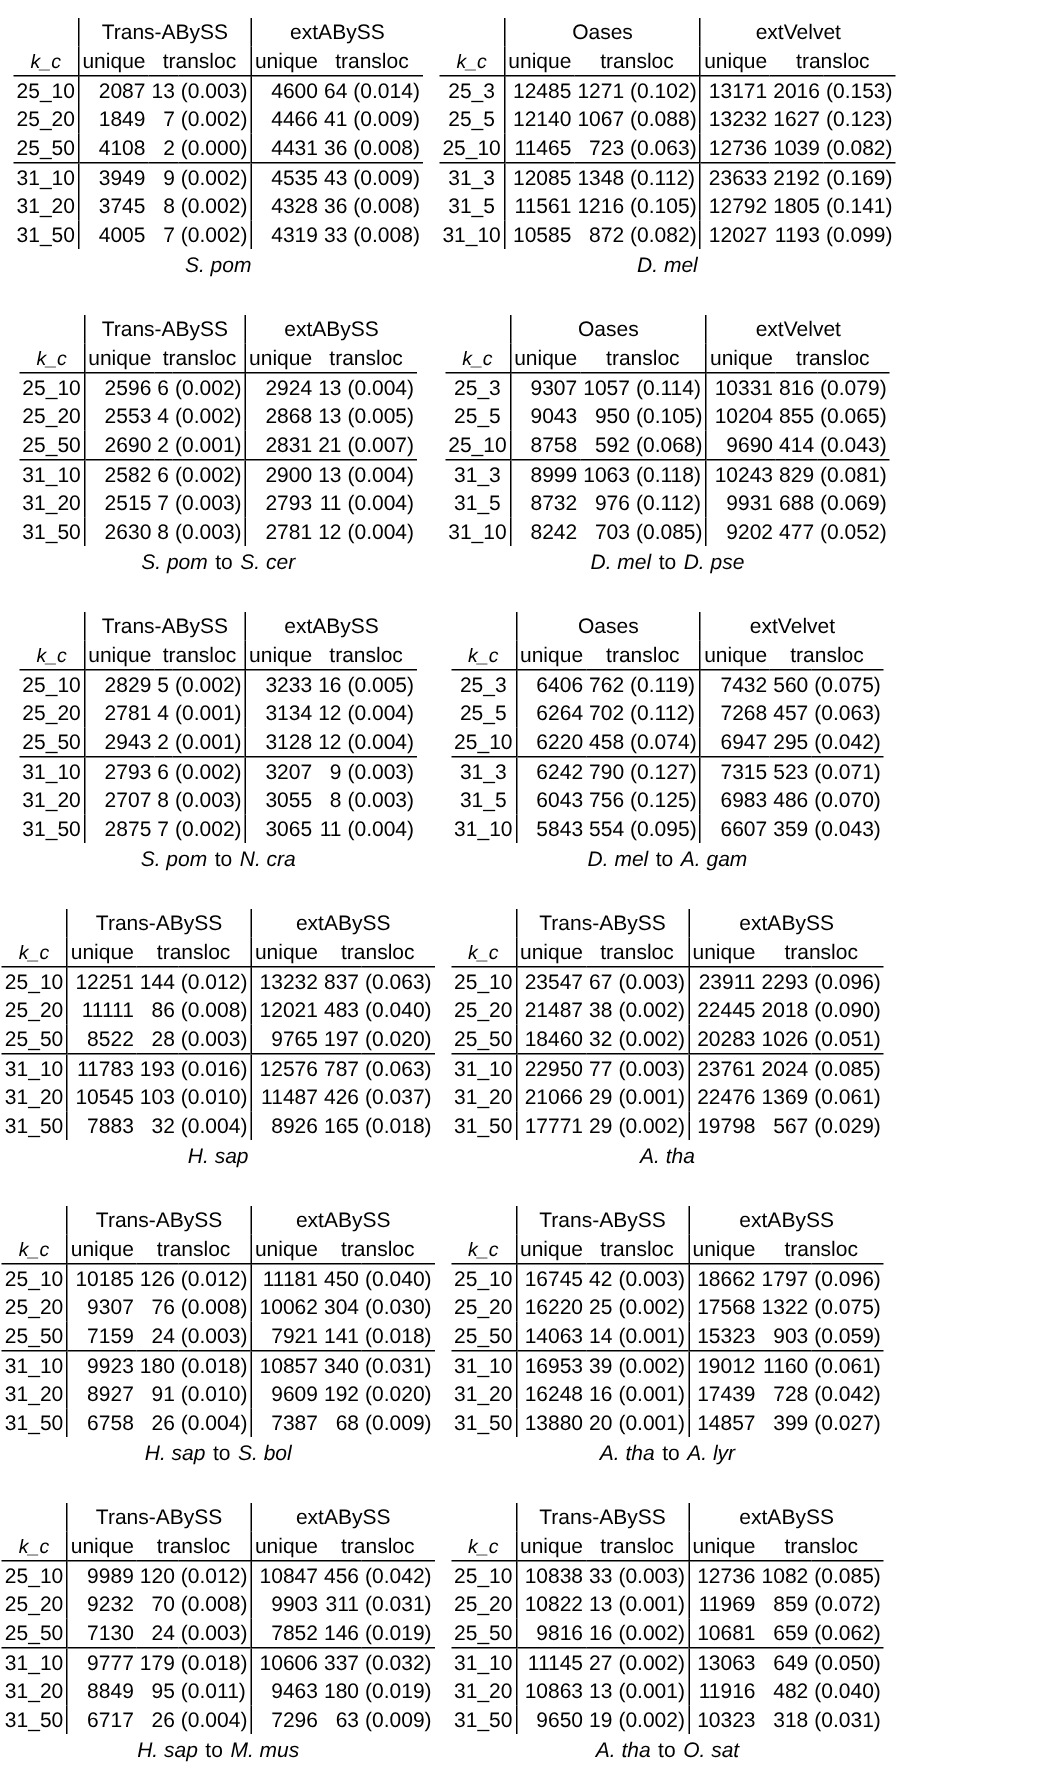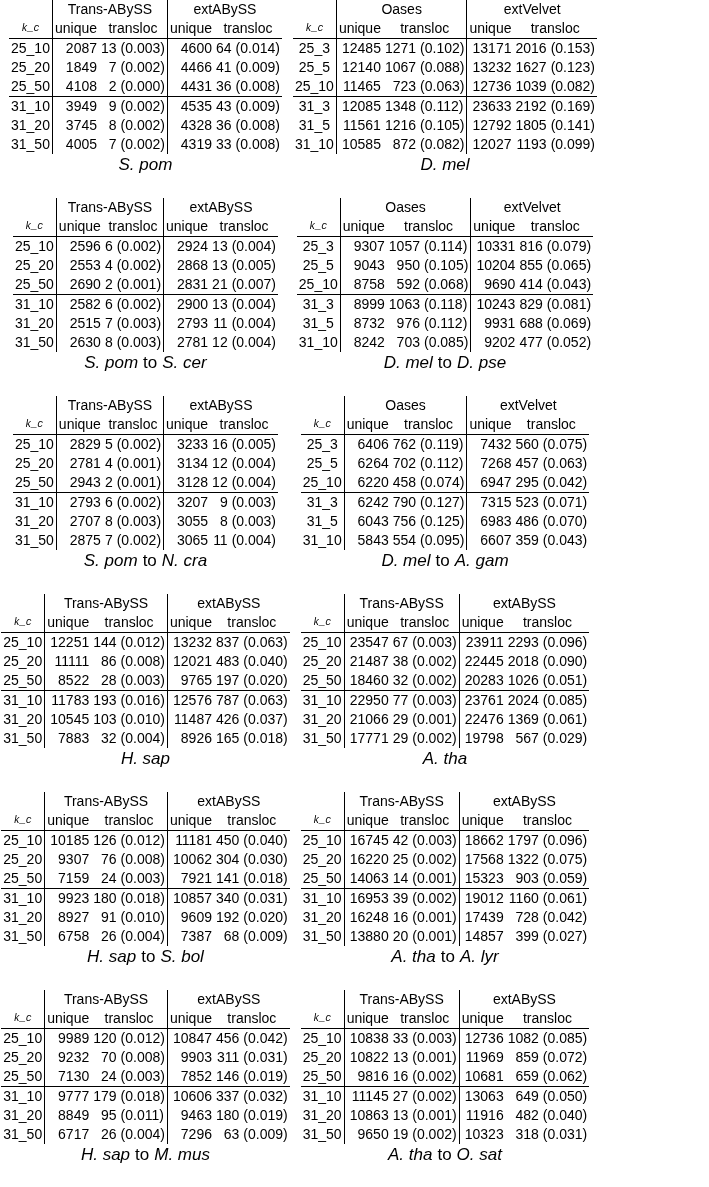--- a/index.html
+++ b/index.html
@@ -6,21 +6,21 @@
     margin: 0;
     padding: 0;
     background: #ffffff;
     color: #000000;
     font-family: "Liberation Sans", sans-serif;
   }
   .page {
     width: 597px;
     min-height: 1187px;
     box-sizing: border-box;
-    padding-top: 0;
+    padding-top: 12px;
   }
   .grid {
     display: grid;
     grid-template-columns: 1fr 1fr;
     row-gap: 24px;
     column-gap: 2px;
   }
   .block {
     display: flex;
     flex-direction: column;
@@ -54,28 +54,28 @@
   .ghead, .sub { text-align: center; }
   .num {
     text-align: right;
     padding-left: 7px;
   }
   .ratio {
     text-align: left;
     padding-right: 3px;
   }
   .kc-label {
-    font-family: Liberation Mono, monospace;
+    font-family: Liberation Sans, sans-serif;
     font-style: italic;
-    font-size: 10px;
+    font-size: 13px;
   }
   .caption {
     text-align: center;
     font-style: italic;
-    font-size: 17px;
+    font-size: 14px;
     height: 19px;
     line-height: 19px;
     margin-top: 1px;
   }
   .cap-to { font-style: normal; }
   .cap-to:not(:empty) { margin: 0 5px; }
 </style>
 </head>
 <body>
 

